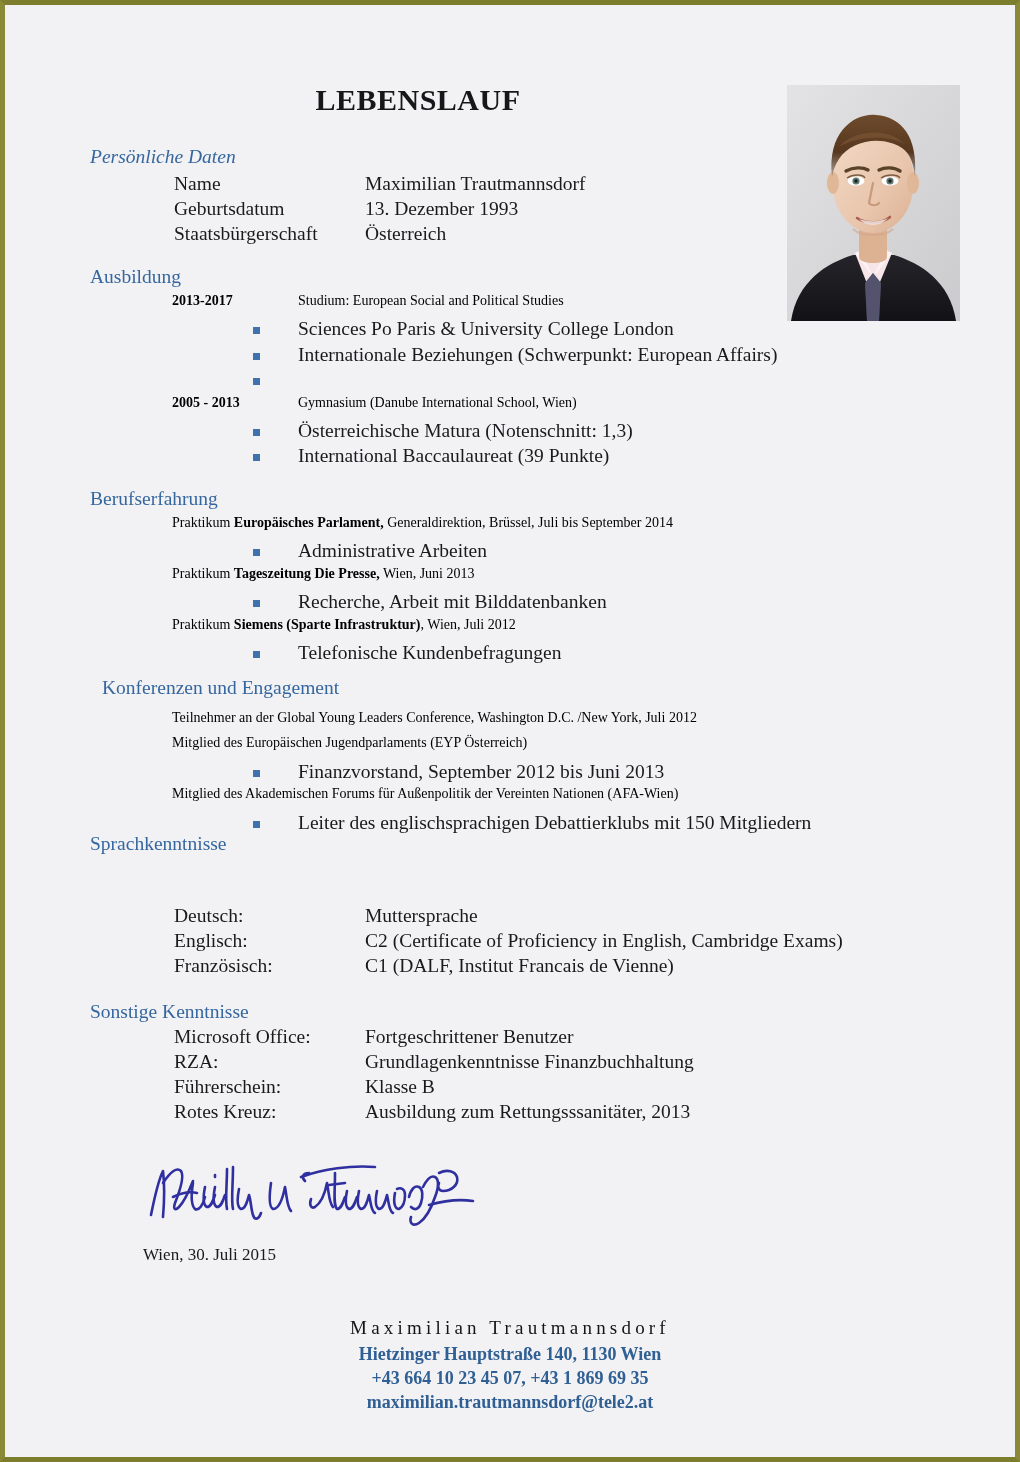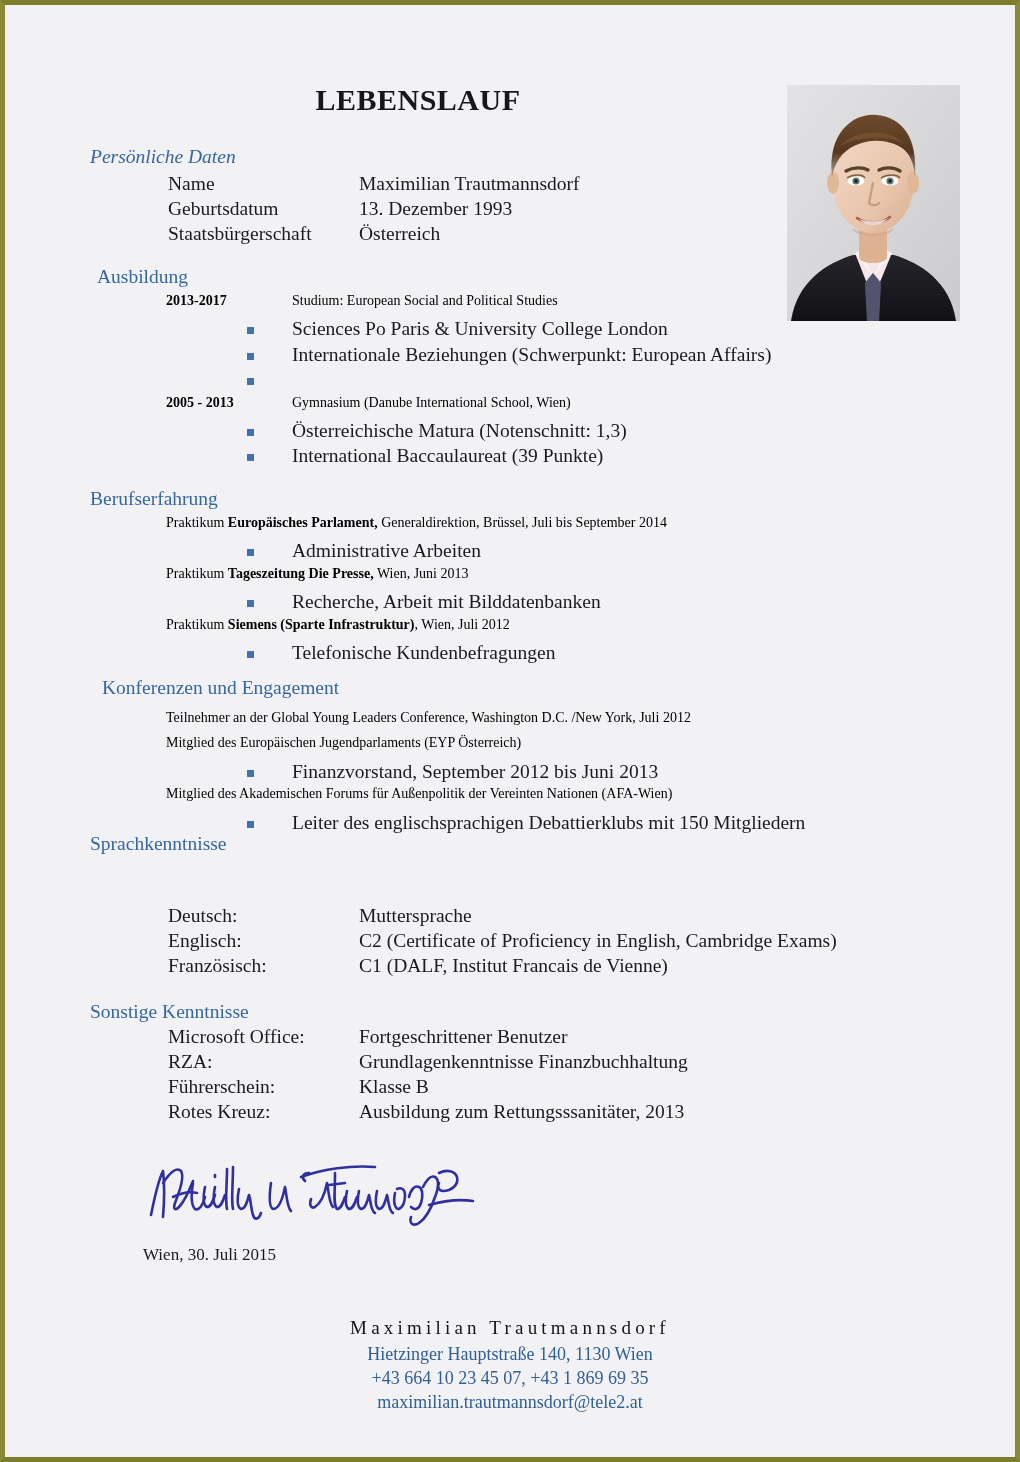--- a/index.html
+++ b/index.html
@@ -55,21 +55,21 @@
 
   
   .section-head {
     position: absolute;
     left: 85px;
     font-size: 19.5px;
     color: #35679f;
     white-space: nowrap;
   }
 
-  .block { position: absolute; left: 10px; width: 851px; padding-left: 13px; }
+  .block { position: absolute; left: 16px; width: 851px; padding-left: 13px; }
 
   .row {
     position: relative;
     height: 25px;
     font-size: 19.5px;
     color: #1a1a1c;
     white-space: nowrap;
   }
   .row .lbl {
     position: absolute;
@@ -149,20 +149,21 @@
   .footer-name {
     font-size: 19px;
     color: #141416;
     letter-spacing: 4.2px;
     margin-bottom: 3px;
   }
   .footer-line {
     font-size: 18px;
     color: #2f5f93;
     line-height: 24px;
+    font-weight: bold;
   }
 </style>
 </head>
 <body>
 
 <div id="page">
 
   <div class="doc-title">LEBENSLAUF</div>
 
   <div class="photo">
@@ -240,21 +241,21 @@
     <div class="row">
       <span class="lbl">Geburtsdatum</span>
       <span class="val">13. Dezember 1993</span>
     </div>
     <div class="row">
       <span class="lbl">Staatsbürgerschaft</span>
       <span class="val">Österreich</span>
     </div>
   </div>
 
-  <div class="section-head" style="top:261px;margin-left:7px;">Ausbildung</div>
+  <div class="section-head" style="top:261px;">Ausbildung</div>
   <div class="block" style="top:288px;">
     <div class="erow">
       <span class="date">2013-2017</span>
       <span class="txt">Studium: European Social and Political Studies</span>
     </div>
     <div class="brow">
       <span class="bullet"></span>
       <span class="btxt">Sciences Po Paris &amp; University College London</span>
     </div>
     <div class="brow">

